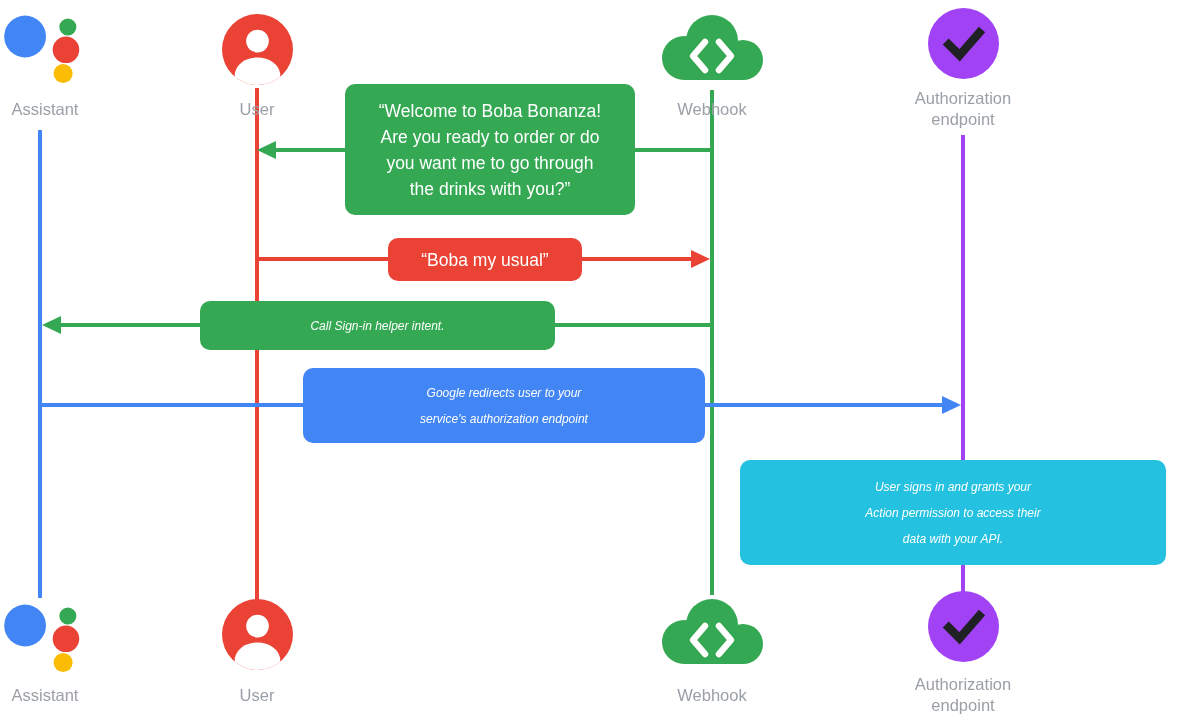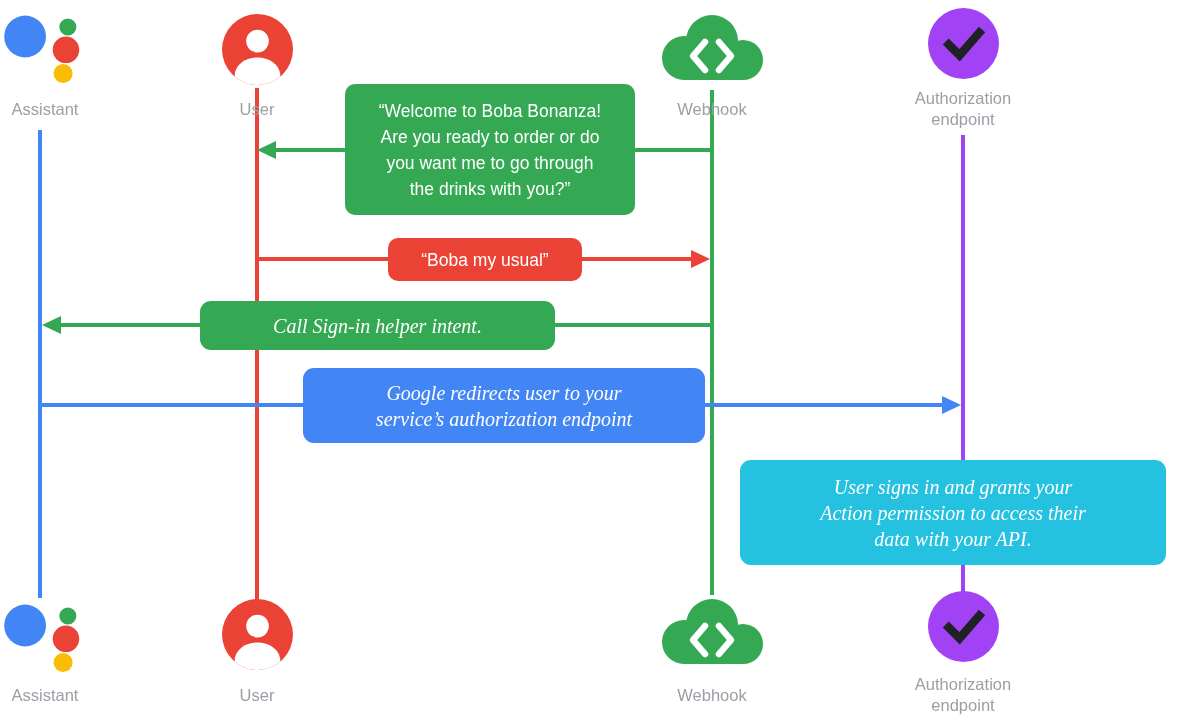--- a/index.html
+++ b/index.html
@@ -21,21 +21,21 @@
   .head-left.g{border-right-color:#34A853}
   .head-right.r{border-left-color:#EA4335}
   .head-right.b{border-left-color:#4285F4}
   .bg-green{background:#34A853}.bg-red{background:#EA4335}.bg-blue{background:#4285F4}.bg-cyan{background:#24C1E0}
   .bubble{
     position:absolute;z-index:3;border-radius:10px;color:#fff;
     display:flex;align-items:center;justify-content:center;text-align:center;
     white-space:pre-line;padding:12px 12px;box-sizing:border-box;
   }
   .bubble.speech{font-size:17.5px;line-height:26px;font-weight:400;}
-  .bubble.code{font-family:Liberation Serif, serif;font-style:italic;font-size:20px;line-height:26px;border-radius:11px;}
+  .bubble.code{font-family:Liberation Sans, sans-serif;font-style:italic;font-size:12px;line-height:26px;}
 </style>
 </head>
 <body>
 
 <div class="diagram">
 
   <div class="lifeline ll-blue" style="left:38px;top:130px;height:468px"></div>
   <div class="lifeline ll-red" style="left:255px;top:88px;height:512px"></div>
   <div class="lifeline ll-green" style="left:710px;top:90px;height:505px"></div>
   <div class="lifeline ll-purple" style="left:961px;top:135px;height:458px"></div>

